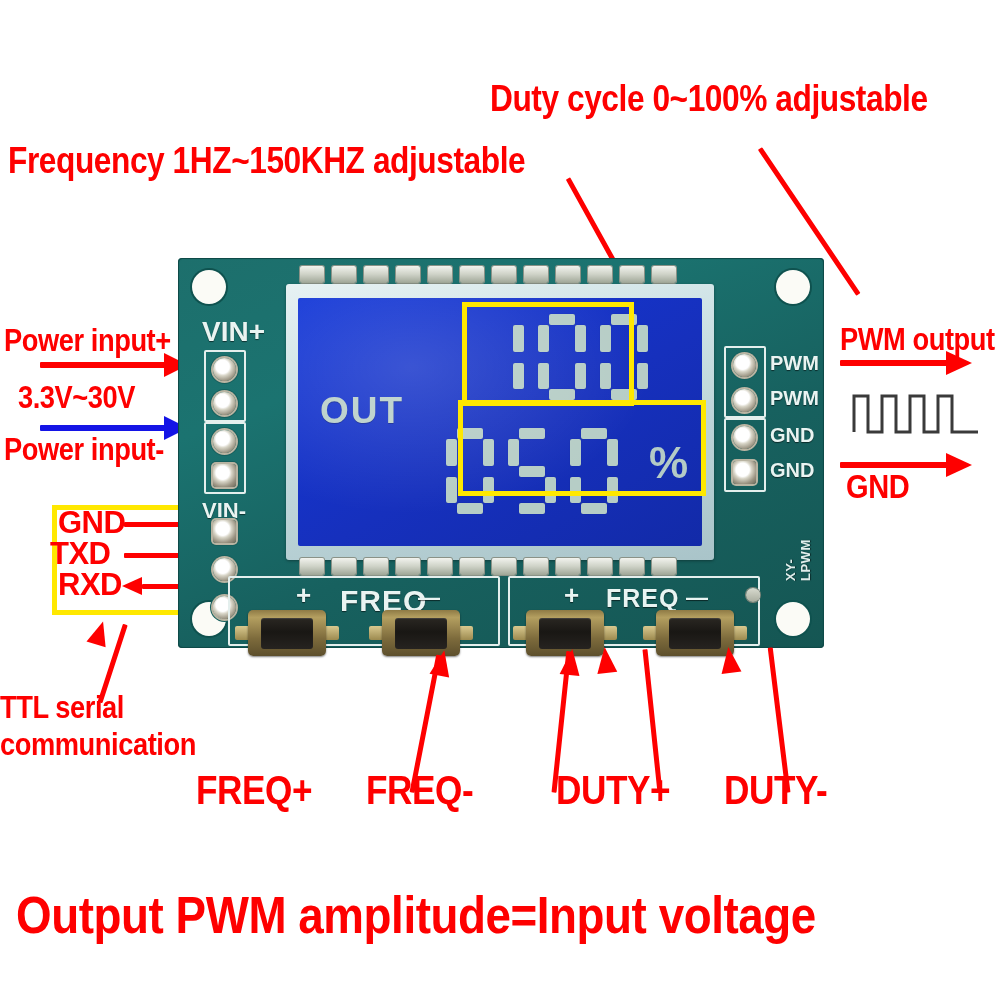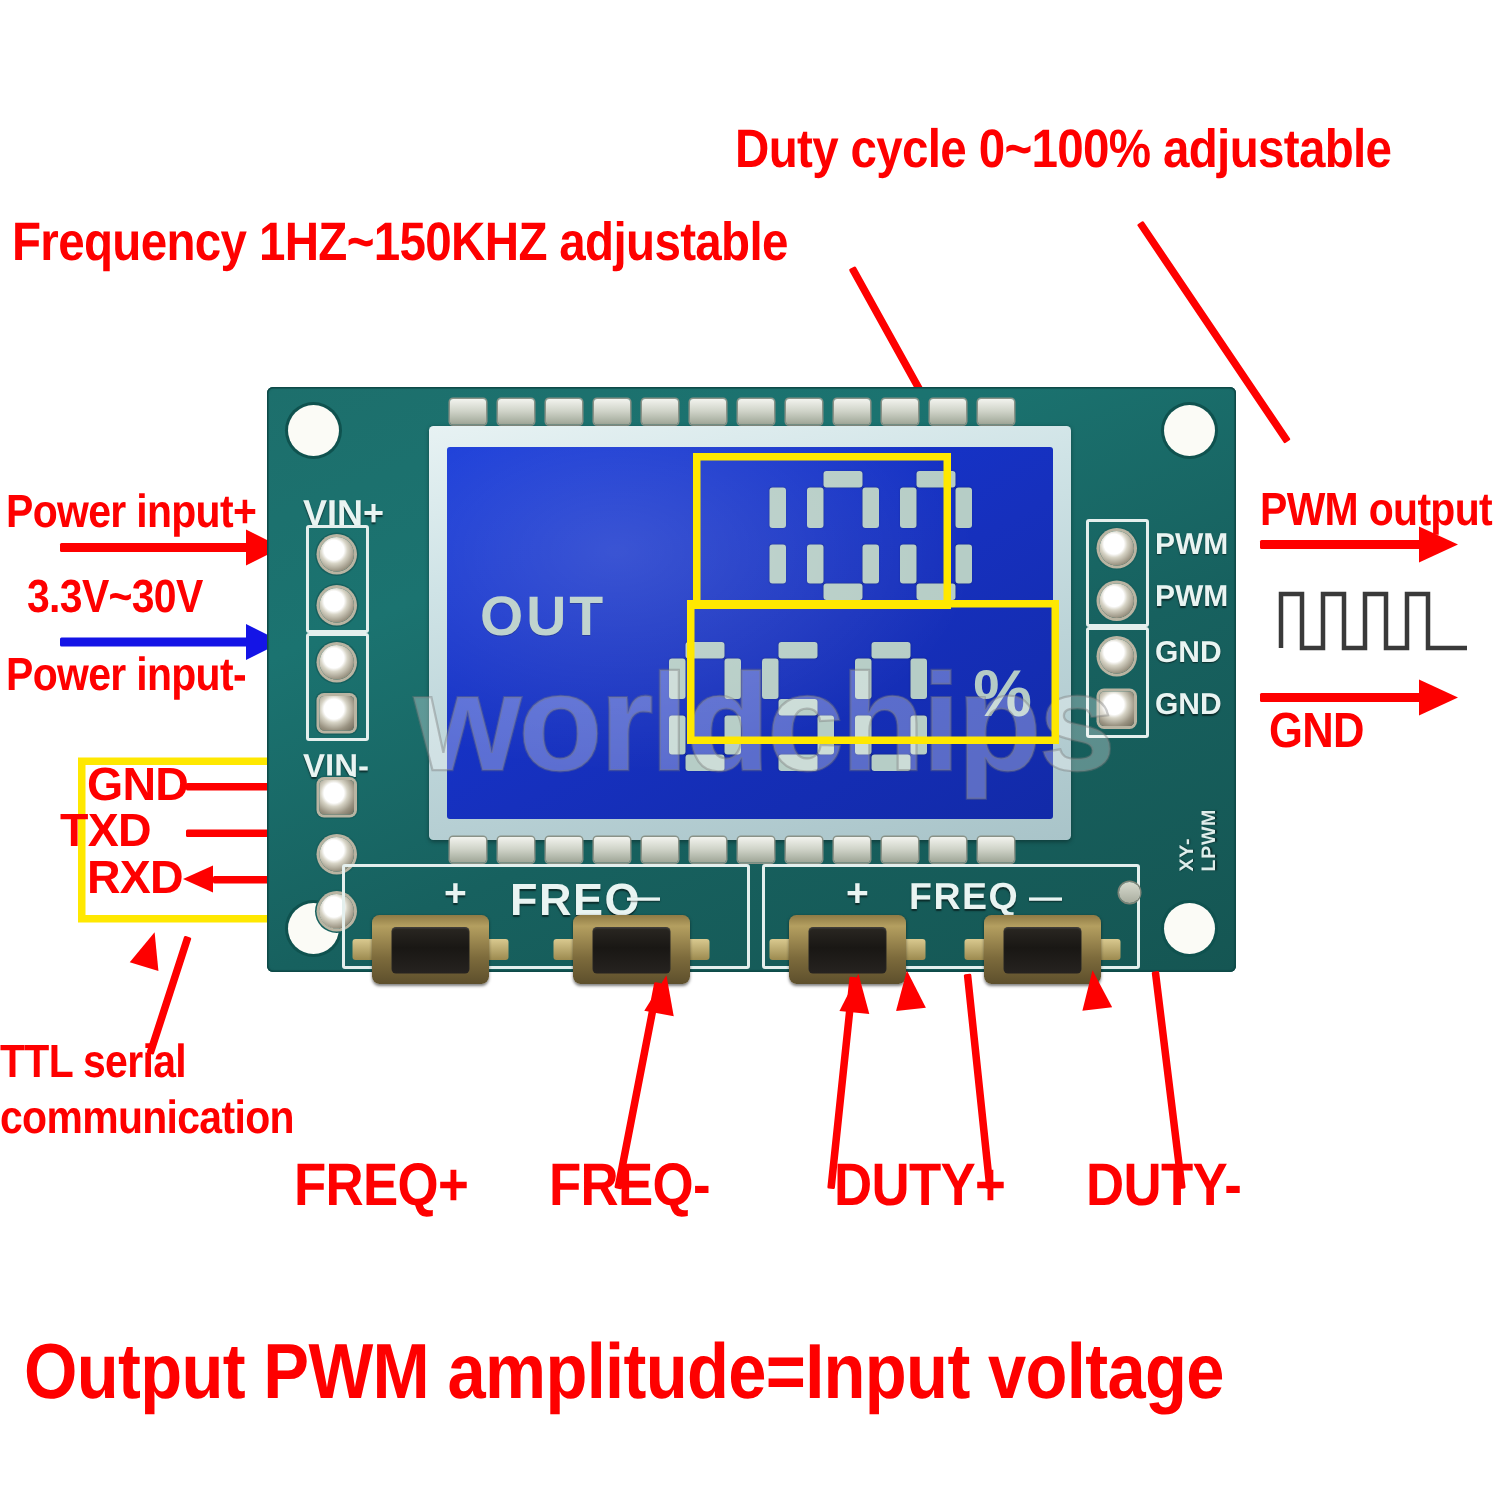--- a/index.html
+++ b/index.html
@@ -110,21 +110,21 @@
 
   <div class="arrowline blue" style="left:40px;top:425px;width:128px;"></div>
   <div class="arrowhead" style="left:164px;top:416px;border-top:12px solid transparent;border-bottom:12px solid transparent;border-left:24px solid #1414e6;"></div>
   <div class="ann cond" style="left:4px;top:432px;font-size:31px;">Power input-</div>
 
   <div class="ybox" style="left:52px;top:505px;width:166px;height:110px;"></div>
 
   <div class="ann" style="left:58px;top:505px;font-size:31px;">GND</div>
   <div class="arrowline" style="left:124px;top:522px;width:82px;height:5px;"></div>
 
-  <div class="ann" style="left:40px;top:536px;font-size:31px;">TXD</div>
+  <div class="ann" style="left:50px;top:536px;font-size:31px;">TXD</div>
   <div class="arrowline" style="left:124px;top:553px;width:62px;height:5px;"></div>
   <div class="arrowhead" style="left:184px;top:546px;border-top:9px solid transparent;border-bottom:9px solid transparent;border-left:20px solid #fe0000;"></div>
 
   <div class="ann" style="left:58px;top:567px;font-size:31px;">RXD</div>
   <div class="arrowline" style="left:142px;top:584px;width:64px;height:5px;"></div>
   <div class="arrowhead" style="left:122px;top:577px;border-top:9px solid transparent;border-bottom:9px solid transparent;border-right:20px solid #fe0000;"></div>
 
   <div class="arrowline" style="left:100px;top:700px;width:82px;transform:rotate(-72deg);height:5px;"></div>
   <div class="arrowhead" style="left:90px;top:618px;border-left:10px solid transparent;border-right:10px solid transparent;border-bottom:24px solid #fe0000;transform:rotate(17deg);"></div>
   <div class="ann cond" style="left:0px;top:690px;font-size:31px;">TTL serial</div>
@@ -143,21 +143,21 @@
   <div class="ann cond" style="left:846px;top:468px;font-size:33px;">GND</div>
 
   <div id="pcb">
     <div class="pcbEdge"></div>
 
     <div class="hole" style="left:14px;top:12px;"></div>
     <div class="hole" style="left:598px;top:12px;"></div>
     <div class="hole" style="left:14px;top:344px;"></div>
     <div class="hole" style="left:598px;top:344px;"></div>
 
-    <div class="silk" style="left:24px;top:71px;font-size:24px;">VIN+</div>
+    <div class="silk" style="left:24px;top:58px;font-size:28px;">VIN+</div>
     <div class="hdrBox" style="left:26px;top:92px;width:42px;height:72px;"></div>
     <div class="hdrBox" style="left:26px;top:164px;width:42px;height:72px;"></div>
     <div class="pad" style="left:35px;top:100px;"></div>
     <div class="pad" style="left:35px;top:134px;"></div>
     <div class="pad" style="left:35px;top:172px;"></div>
     <div class="pad sq" style="left:35px;top:206px;"></div>
     <div class="silk" style="left:24px;top:240px;font-size:22px;">VIN-</div>
 
     <div class="pad sq" style="left:35px;top:262px;"></div>
     <div class="pad" style="left:35px;top:300px;"></div>
@@ -299,21 +299,20 @@
       <div class="tact">
           <div class="tactBody"></div>
           <div class="tactCap"></div>
         </div>
     </div>
 
     <div class="vsilk" style="left:594px;top:282px;">XY-LPWM</div>
     <div class="smd" style="left:568px;top:330px;width:14px;height:14px;border-radius:50%;"></div>
   </div>
 
-  <div id="wm">worldchips</div>
 
   <div class="ybox" style="left:462px;top:302px;width:172px;height:104px;"></div>
   <div class="ybox" style="left:458px;top:400px;width:248px;height:96px;"></div>
 
   <div class="arrowline" style="left:412px;top:790px;width:140px;transform:rotate(-79deg);height:5px;"></div>
   <div class="arrowhead" style="left:432px;top:648px;border-left:10px solid transparent;border-right:10px solid transparent;border-bottom:26px solid #fe0000;transform:rotate(11deg);"></div>
   <div class="ann cond" style="left:196px;top:768px;font-size:40px;">FREQ+</div>
 
   <div class="arrowline" style="left:554px;top:790px;width:142px;transform:rotate(-84deg);height:5px;"></div>
   <div class="arrowhead" style="left:561px;top:648px;border-left:10px solid transparent;border-right:10px solid transparent;border-bottom:26px solid #fe0000;transform:rotate(6deg);"></div>

